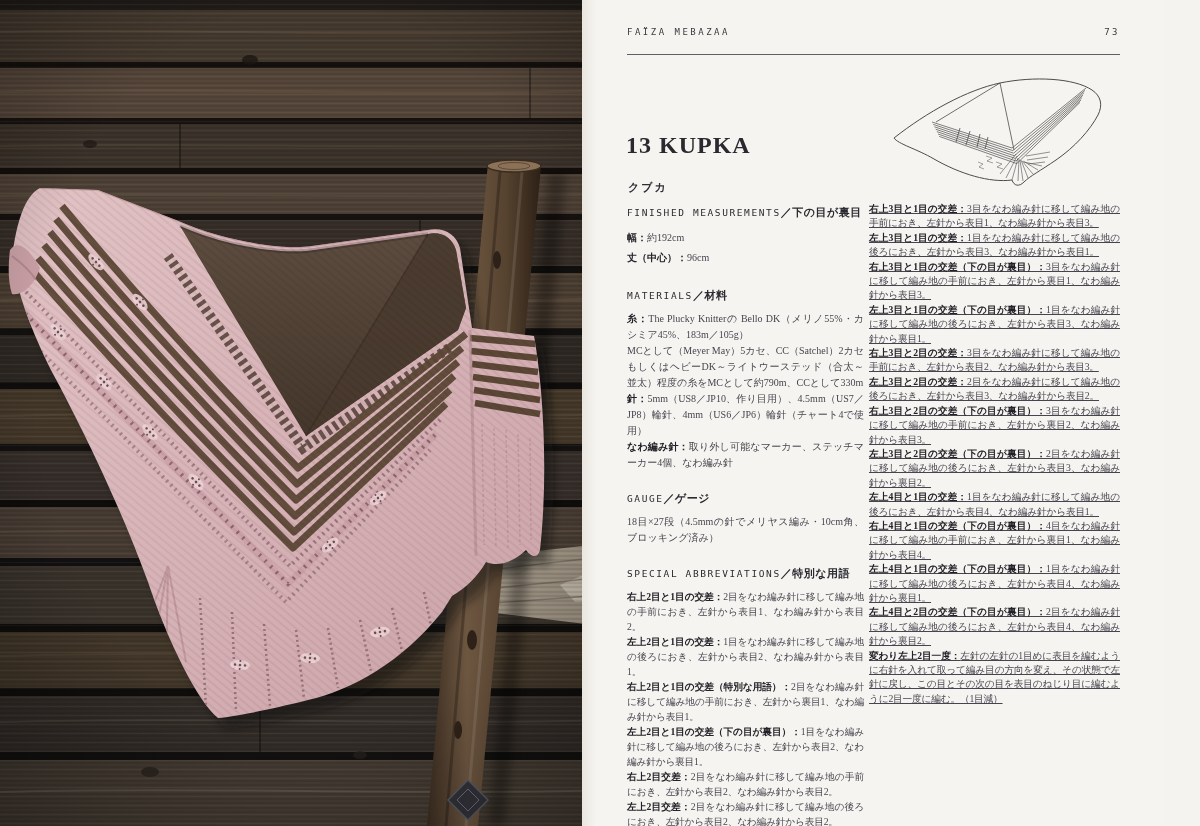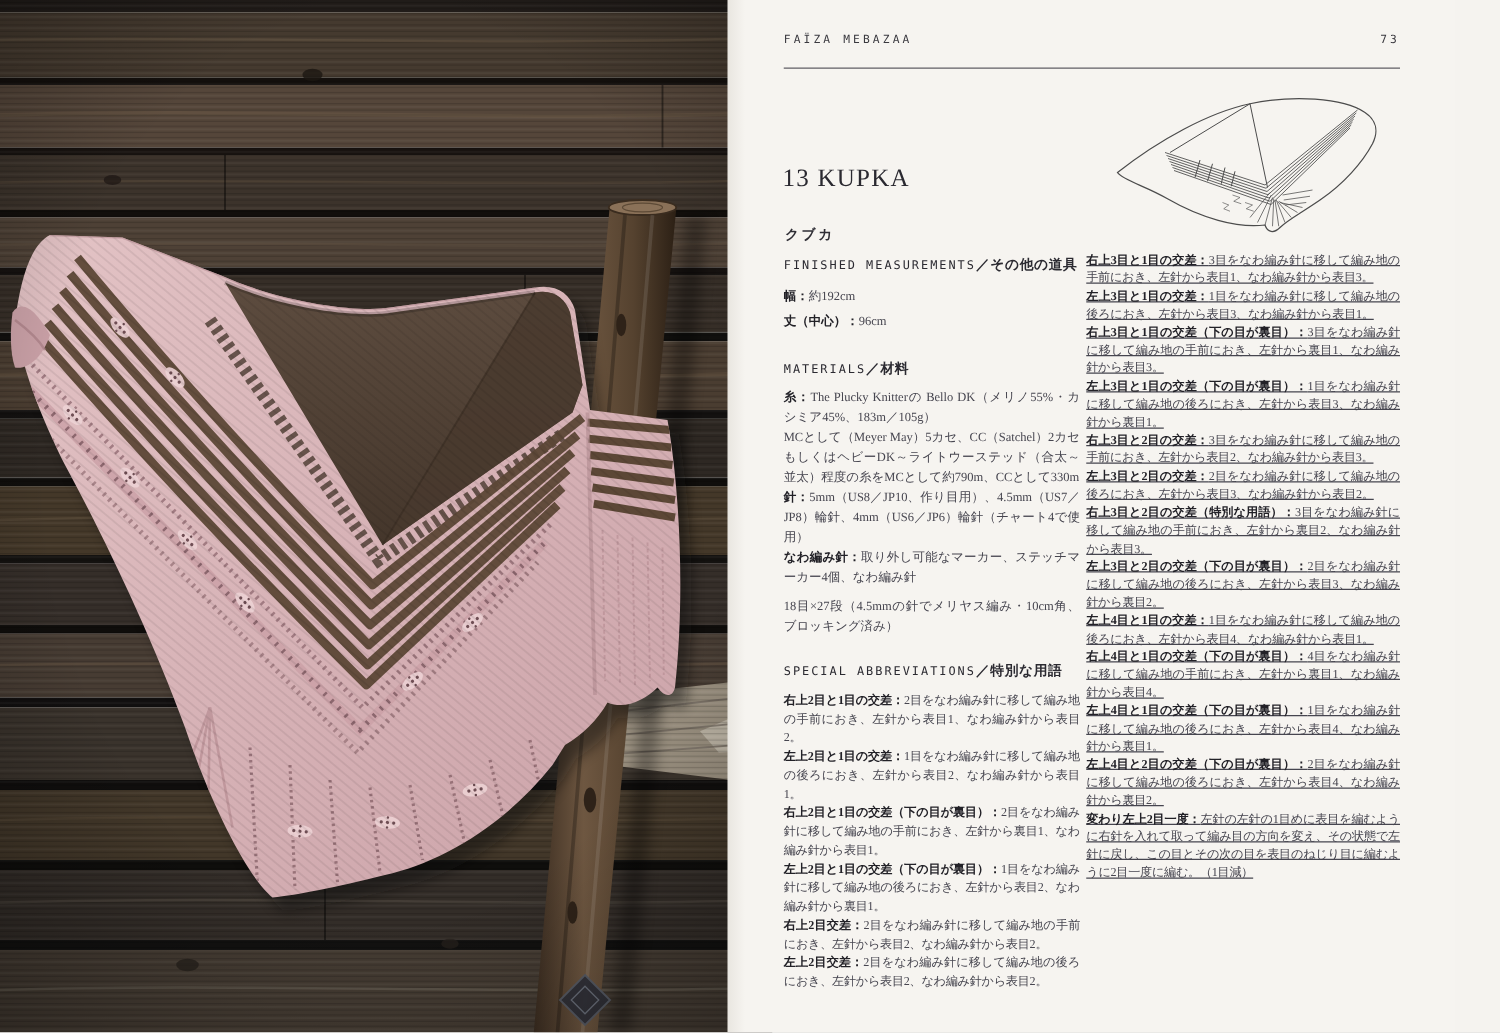--- a/index.html
+++ b/index.html
@@ -6,21 +6,21 @@
   .spread{position:relative;width:1200px;height:826px;overflow:hidden;background:#f5f3ef;
     font-family:"Liberation Serif","DejaVu Serif",serif;}
   .photo{position:absolute;left:0;top:0;width:618px;height:826px;overflow:hidden;}
   .photo svg{display:block;}
   .page{position:absolute;left:582px;top:0;width:582px;height:826px;
     background:linear-gradient(90deg,#e9e6e0 0,#f6f4f0 14px,#f6f4f0 100%);color:#3b3a44;}
   .pagehead{position:absolute;left:45px;right:44px;top:27px;display:flex;justify-content:space-between;
     font-family:"DejaVu Sans Mono",monospace;font-size:9px;letter-spacing:2.5px;color:#3a393f;}
   .rule{position:absolute;left:45px;top:54px;width:493px;height:1px;background:#605e64;}
   .schematic{position:absolute;left:300px;top:70px;width:238px;height:132px;}
-  h1.title{position:absolute;left:44px;top:132px;margin:0;font-size:20px;font-weight:400;
+  h1.title{position:absolute;left:44px;top:132px;margin:0;font-size:24px;font-weight:700;
     letter-spacing:1px;color:#2a2930;font-family:"Liberation Serif","DejaVu Serif",serif;text-align:center;}
   .title-ja{position:absolute;left:46px;top:180px;font-size:11px;font-weight:bold;letter-spacing:2px;
     color:#2f2e35;font-family:Liberation Sans, sans-serif;}
   .col{position:absolute;font-size:10px;line-height:16px;color:#46454f;}
   .col1{left:45px;top:204px;width:237px;}
   .col2{left:287px;top:202px;width:251px;text-decoration:underline;}
   .shead{margin:0;font-size:9.5px;font-weight:normal;color:#2b2a31;white-space:nowrap;}
   .shead .en{font-family:"DejaVu Sans Mono",monospace;letter-spacing:1.6px;}
   .shead .ja{font-family:"Liberation Sans","DejaVu Sans",sans-serif;font-weight:bold;font-size:11px;letter-spacing:.5px;}
   .mt{margin-top:19px;}
@@ -304,66 +304,69 @@
             <path d="M96,92 l5,2 l-4,3 l5,2"></path>
         </g>
       </g>
     </svg>
 
     <h1 class="title">13 KUPKA</h1>
     <div class="title-ja">クブカ</div>
 
     <div class="col col1">
       <h2 class="shead">
-        <span class="en">FINISHED MEASUREMENTS</span><span class="ja">／その他の道具</span>
+        <span class="en">FINISHED MEASUREMENTS</span><span class="ja">／下の目が裏目</span>
       </h2>
       <div class="items" style="line-height:20px">
 
       <p><b class="term">幅：</b><span class="desc">約192cm</span></p>
           <p><b class="term">丈（中心）：</b><span class="desc">96cm</span></p>
         </div>
 
       <h2 class="shead mt">
         <span class="en">MATERIALS</span><span class="ja">／材料</span>
       </h2>
       <div class="items">
 
       <p><b class="term">糸：</b><span class="desc">The Plucky Knitterの Bello DK（メリノ55%・カシミア45%、183m／105g）</span></p>
           <p><span class="desc">MCとして（Meyer May）5カセ、CC（Satchel）2カセ</span></p>
           <p><span class="desc">もしくはヘビーDK～ライトウーステッド（合太～並太）程度の糸をMCとして約790m、CCとして330m</span></p>
           <p><b class="term">針：</b><span class="desc">5mm（US8／JP10、作り目用）、4.5mm（US7／JP8）輪針、4mm（US6／JP6）輪針（チャート4で使用）</span></p>
           <p><b class="term">なわ編み針：</b><span class="desc">取り外し可能なマーカー、ステッチマーカー4個、なわ編み針</span></p>
         </div>
 
+      <h2 class="shead mt">
+        <span class="en">GAUGE</span><span class="ja">／ゲージ</span>
+      </h2>
       <p class="gauge-text" style="margin:7px 0 5px 0;">18目×27段（4.5mmの針でメリヤス編み・10cm角、ブロッキング済み）</p>
 
       <h2 class="shead mt">
         <span class="en">SPECIAL ABBREVIATIONS</span><span class="ja">／特別な用語</span>
       </h2>
       <div class="items abbr">
 
       <p><b class="term">右上2目と1目の交差：</b><span class="desc">2目をなわ編み針に移して編み地の手前におき、左針から表目1、なわ編み針から表目2。</span></p>
           <p><b class="term">左上2目と1目の交差：</b><span class="desc">1目をなわ編み針に移して編み地の後ろにおき、左針から表目2、なわ編み針から表目1。</span></p>
-          <p><b class="term">右上2目と1目の交差（下の目が裏目）：</b><span class="desc">2目をなわ編み針に移して編み地の手前におき、左針から裏目1、なわ編み針から表目1。</span></p>
+          <p><b class="term">右上2目と1目の交差（特別な用語）：</b><span class="desc">2目をなわ編み針に移して編み地の手前におき、左針から裏目1、なわ編み針から表目1。</span></p>
           <p><b class="term">左上2目と1目の交差（下の目が裏目）：</b><span class="desc">1目をなわ編み針に移して編み地の後ろにおき、左針から表目2、なわ編み針から裏目1。</span></p>
           <p><b class="term">右上2目交差：</b><span class="desc">2目をなわ編み針に移して編み地の手前におき、左針から表目2、なわ編み針から表目2。</span></p>
           <p><b class="term">左上2目交差：</b><span class="desc">2目をなわ編み針に移して編み地の後ろにおき、左針から表目2、なわ編み針から表目2。</span></p>
         </div>
     </div>
 
     <div class="col col2">
       <div class="items abbr" style="margin-top:0">
 
       <p><b class="term">右上3目と1目の交差：</b><span class="desc">3目をなわ編み針に移して編み地の手前におき、左針から表目1、なわ編み針から表目3。</span></p>
           <p><b class="term">左上3目と1目の交差：</b><span class="desc">1目をなわ編み針に移して編み地の後ろにおき、左針から表目3、なわ編み針から表目1。</span></p>
           <p><b class="term">右上3目と1目の交差（下の目が裏目）：</b><span class="desc">3目をなわ編み針に移して編み地の手前におき、左針から裏目1、なわ編み針から表目3。</span></p>
           <p><b class="term">左上3目と1目の交差（下の目が裏目）：</b><span class="desc">1目をなわ編み針に移して編み地の後ろにおき、左針から表目3、なわ編み針から裏目1。</span></p>
           <p><b class="term">右上3目と2目の交差：</b><span class="desc">3目をなわ編み針に移して編み地の手前におき、左針から表目2、なわ編み針から表目3。</span></p>
           <p><b class="term">左上3目と2目の交差：</b><span class="desc">2目をなわ編み針に移して編み地の後ろにおき、左針から表目3、なわ編み針から表目2。</span></p>
-          <p><b class="term">右上3目と2目の交差（特別な用語）：</b><span class="desc">3目をなわ編み針に移して編み地の手前におき、左針から裏目2、なわ編み針から表目3。</span></p>
+          <p><b class="term">右上3目と2目の交差（下の目が裏目）：</b><span class="desc">3目をなわ編み針に移して編み地の手前におき、左針から裏目2、なわ編み針から表目3。</span></p>
           <p><b class="term">左上3目と2目の交差（下の目が裏目）：</b><span class="desc">2目をなわ編み針に移して編み地の後ろにおき、左針から表目3、なわ編み針から裏目2。</span></p>
           <p><b class="term">左上4目と1目の交差：</b><span class="desc">1目をなわ編み針に移して編み地の後ろにおき、左針から表目4、なわ編み針から表目1。</span></p>
           <p><b class="term">右上4目と1目の交差（下の目が裏目）：</b><span class="desc">4目をなわ編み針に移して編み地の手前におき、左針から裏目1、なわ編み針から表目4。</span></p>
           <p><b class="term">左上4目と1目の交差（下の目が裏目）：</b><span class="desc">1目をなわ編み針に移して編み地の後ろにおき、左針から表目4、なわ編み針から裏目1。</span></p>
           <p><b class="term">左上4目と2目の交差（下の目が裏目）：</b><span class="desc">2目をなわ編み針に移して編み地の後ろにおき、左針から表目4、なわ編み針から裏目2。</span></p>
           <p><b class="term">変わり左上2目一度：</b><span class="desc">左針の左針の1目めに表目を編むように右針を入れて取って編み目の方向を変え、その状態で左針に戻し、この目とその次の目を表目のねじり目に編むように2目一度に編む。（1目減）</span></p>
         </div>
     </div>
 
   </div>

